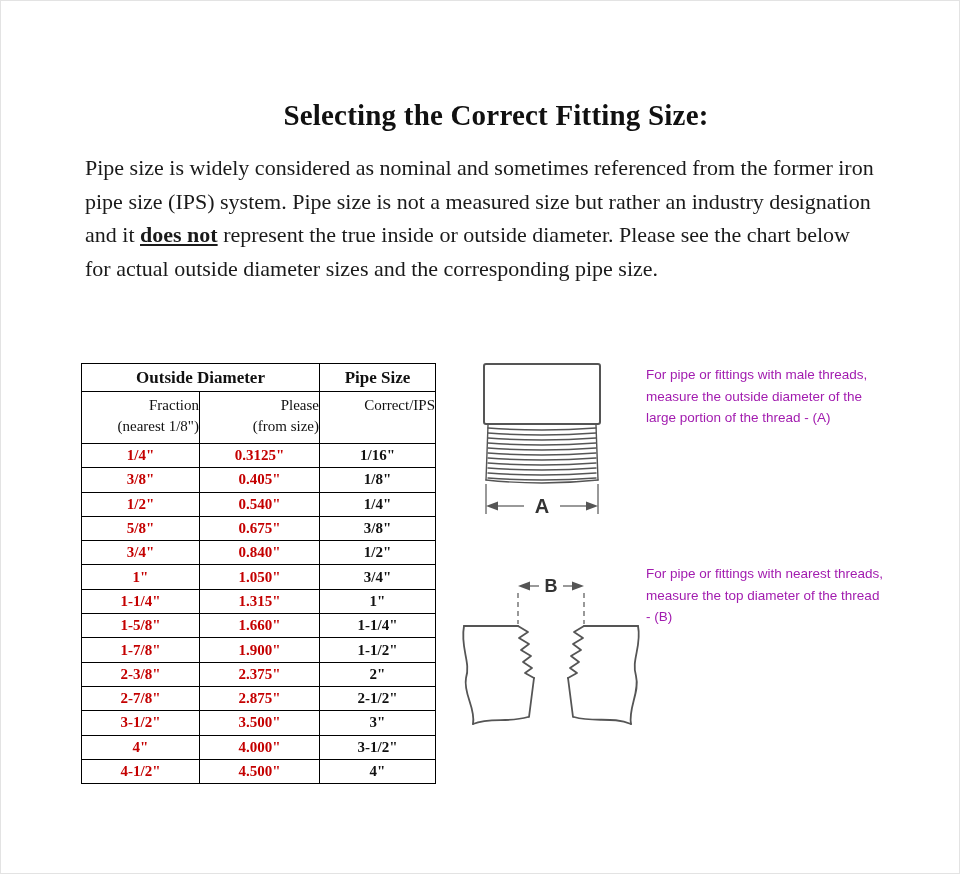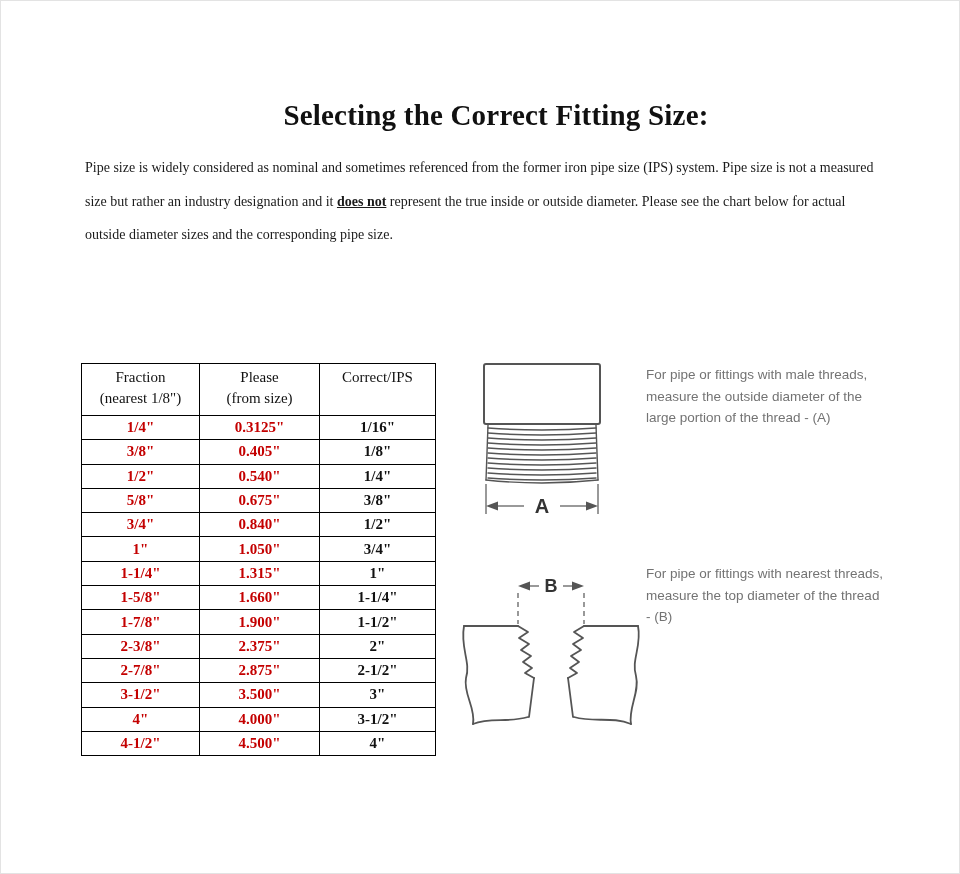--- a/index.html
+++ b/index.html
@@ -8,45 +8,45 @@
     border:1px solid #e3e3e3; overflow:hidden;
     font-family:"Liberation Serif", serif; color:#111;
   }
   .title {
     position:absolute; top:82px; left:0; width:100%;
     text-align:center; font-size:29px; font-weight:bold; margin:16px;
     letter-spacing:0.2px;
   }
   .intro {
     position:absolute; left:84px; top:150px; width:792px;
-    font-size:14px; line-height:33.5px; margin:0; color:#1a1a1a;
+    font-size:22px; line-height:33.5px; margin:0; color:#1a1a1a;
   }
   .intro .em { font-weight:bold; text-decoration:underline; }
 
   table.size-table {
     position:absolute; left:80px; top:362px;
     border-collapse:collapse; table-layout:fixed;
     font-family:"Liberation Serif", serif;
   }
   table.size-table th, table.size-table td {
     border:1px solid #000; text-align:center; padding:0;
   }
   table.size-table th.h1 { font-size:17px; font-weight:bold; height:27px; }
-  table.size-table tr.sub th { font-size:15px; font-weight:normal; height:48px; vertical-align:top; padding-top:3px; line-height:21px; }
+  table.size-table tr.sub th { font-size:15px; font-weight:normal; height:48px; vertical-align:top; padding-top:3px; line-height:21px;text-align:right; }
   table.size-table tbody td { font-size:15px; font-weight:bold; height:23.3px; }
   .col-fraction { width:118px; }
   .col-decimal  { width:120px; }
   .col-nominal  { width:116px; }
 
   .diagram-a { position:absolute; left:455px; top:361px; }
   .diagram-b { position:absolute; left:455px; top:565px; }
   .note {
     position:absolute; left:645px; width:240px;
     font-family:"Liberation Sans", sans-serif;
-    font-size:13.5px; line-height:21.5px; color:#737373;
+    font-size:13.5px; line-height:21.5px; color:#a21caf;
   }
   .note-a { top:363px; }
   .note-b { top:562px; }
   svg text { font-family:"Liberation Sans", sans-serif; }
 </style>
 </head>
 <body>
 
 <div class="page">
 
@@ -54,20 +54,24 @@
 
   <p class="intro"><span>Pipe size is widely considered as nominal and sometimes referenced from the former iron pipe size (IPS) system. Pipe size is not a measured size but rather an industry designation and it </span><span class="em">does not</span><span> represent the true inside or outside diameter. Please see the chart below for actual outside diameter sizes and the corresponding pipe size.</span></p>
 
   <table class="size-table">
     <colgroup>
       <col class="col-fraction">
         <col class="col-decimal">
         <col class="col-nominal">
     </colgroup>
     <thead>
+      <tr>
+        <th class="h1" colspan="2">Outside Diameter</th>
+        <th class="h1">Pipe Size</th>
+      </tr>
       <tr class="sub">
         <th>
           <div>Fraction</div>
           <div>(nearest 1/8")</div>
         </th>
         <th>
           <div>Please</div>
           <div>(from size)</div>
         </th>
         <th>

